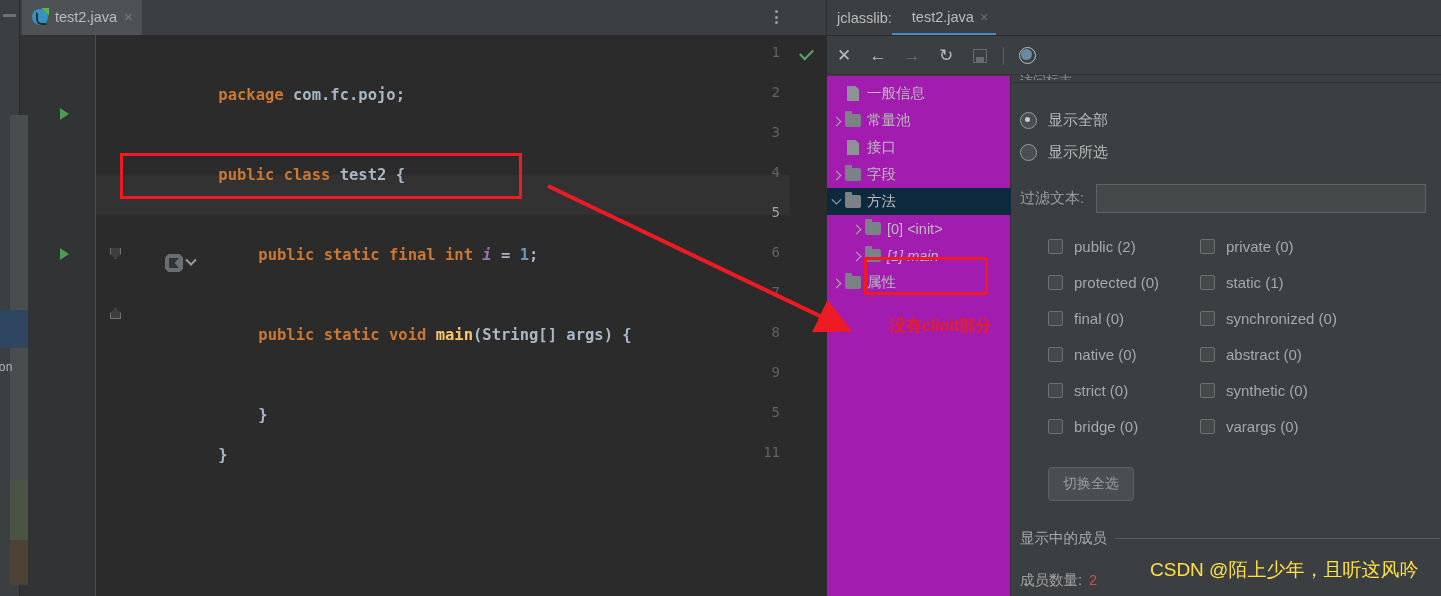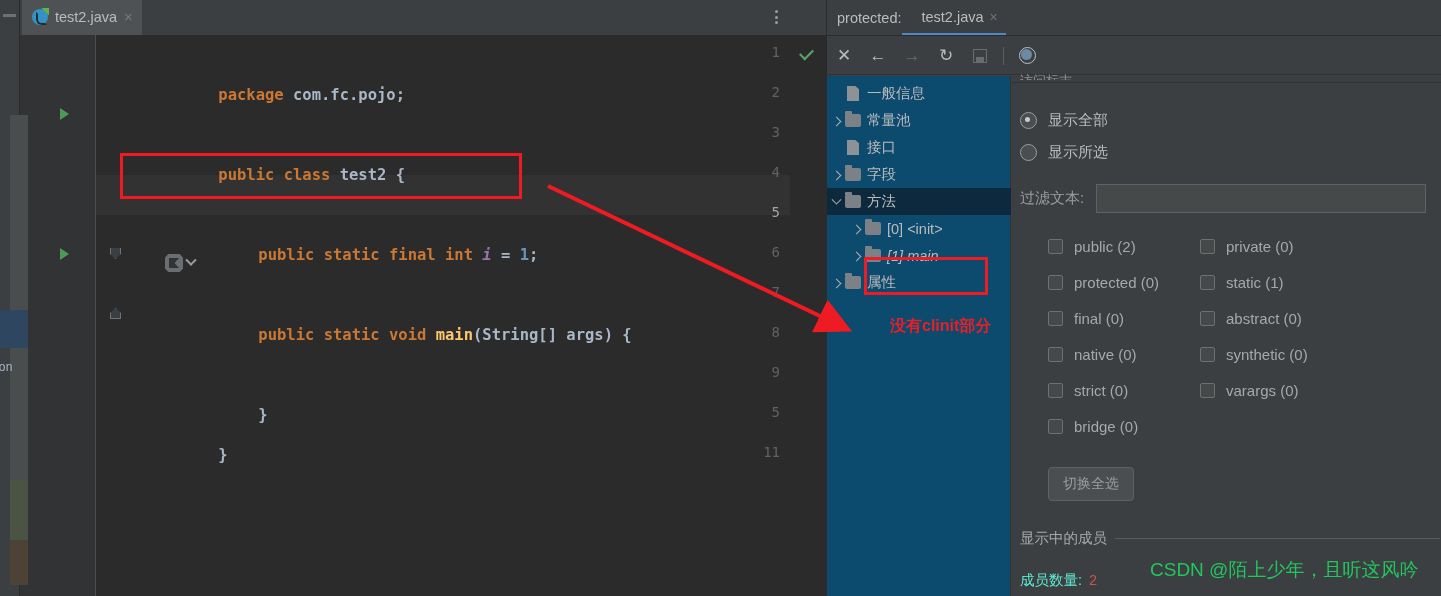--- a/index.html
+++ b/index.html
@@ -191,21 +191,21 @@
     border-radius: 50%; background: #6b8ba4;
   }
   .savei { width: 14px; height: 14px; border: 1.6px solid #6a6d6f; position: relative; }
   .savei::after { content:""; position:absolute; left:2px; bottom:0; width:8px; height:5px; background:#6a6d6f; }
 
   .jbody { position: absolute; left: 0; top: 76px; width: 615px; height: 520px; }
 
   
   .tree {
     position: absolute; left: 0; top: 0; width: 184px; height: 520px;
-    background: #0c4a6e; border-right: 1px solid #323232;
+    background: #a21caf; border-right: 1px solid #323232;
   }
   .tnode {
     position: absolute; left: 0; width: 184px; height: 27px;
     display: flex; align-items: center; font-size: 14.5px; color: #bbbbbb;
   }
   .tnode.sel { background: #0d293e; width: 184px; }
   .tw {
     width: 18px; text-align: center; color: #9a9d9e; font-size: 11px; flex: none;
   }
   .tw .arr { display: inline-block; width: 7px; height: 7px;
@@ -263,26 +263,26 @@
   .togglebtn {
     position: absolute; padding: 7px 14px;
     background: #4a4e50; border: 1px solid #5e6264; border-radius: 4px;
     font-size: 14px; color: #9a9d9e;
   }
   .sectionsep { position: absolute; display: flex; align-items: center; gap: 8px; width: 420px; }
   .sectionsep .st { font-size: 14.5px; color: #a5a8aa; white-space: nowrap; }
   .sectionsep .sl { flex: 1; height: 1px; background: #5a5d5e; }
 
   .countrow { position: absolute; display: flex; gap: 7px; align-items: baseline; }
-  .countrow .cl2 { font-size: 14.5px; color: #5eead4; }
+  .countrow .cl2 { font-size: 14.5px; color: #a3a3a3; }
   .countrow .cv { font-size: 14.5px; color: #cc5050; }
 
   .watermark {
     position: absolute; left: 1150px; top: 557px;
-    font-size: 19px; color: #22c55e; white-space: nowrap;
+    font-size: 19px; color: #fde047; white-space: nowrap;
   }
 
   
   .annot-box {
     position: absolute; border: 3px solid #ee1b24; pointer-events: none;
   }
   .annot-text {
     position: absolute; font-size: 16px; font-weight: bold; color: #e81f26;
     white-space: nowrap;
   }
@@ -366,21 +366,21 @@
     <div class="tool-strip-inner" style="left:10px;"></div>
     <div class="tool-strip-inner sel"></div>
     <div class="tool-strip-inner green" style="left:10px;"></div>
     <div class="tool-strip-inner brown" style="left:10px;"></div>
     <div class="vert-label">ion</div>
   </div>
 
   <div class="jpanel">
 
     <div class="jheader">
-      <span class="jtitle">protected:</span>
+      <span class="jtitle">jclasslib:</span>
       <span class="jtab">
         <span class="tname">test2.java</span>
         <span class="tclose">×</span>
       </span>
     </div>
 
     <div class="jtoolbar">
       <span class="tbtn">✕</span>
       <span class="tbtn">←</span>
       <span class="tbtn dim">→</span>
@@ -487,20 +487,24 @@
               <div class="cbrow">
                   <span class="cbox"></span>
                   <span class="cbl">private (0)</span>
                 </div>
               <div class="cbrow">
                   <span class="cbox"></span>
                   <span class="cbl">static (1)</span>
                 </div>
               <div class="cbrow">
                   <span class="cbox"></span>
+                  <span class="cbl">synchronized (0)</span>
+                </div>
+              <div class="cbrow">
+                  <span class="cbox"></span>
                   <span class="cbl">abstract (0)</span>
                 </div>
               <div class="cbrow">
                   <span class="cbox"></span>
                   <span class="cbl">synthetic (0)</span>
                 </div>
               <div class="cbrow">
                   <span class="cbox"></span>
                   <span class="cbl">varargs (0)</span>
                 </div>

